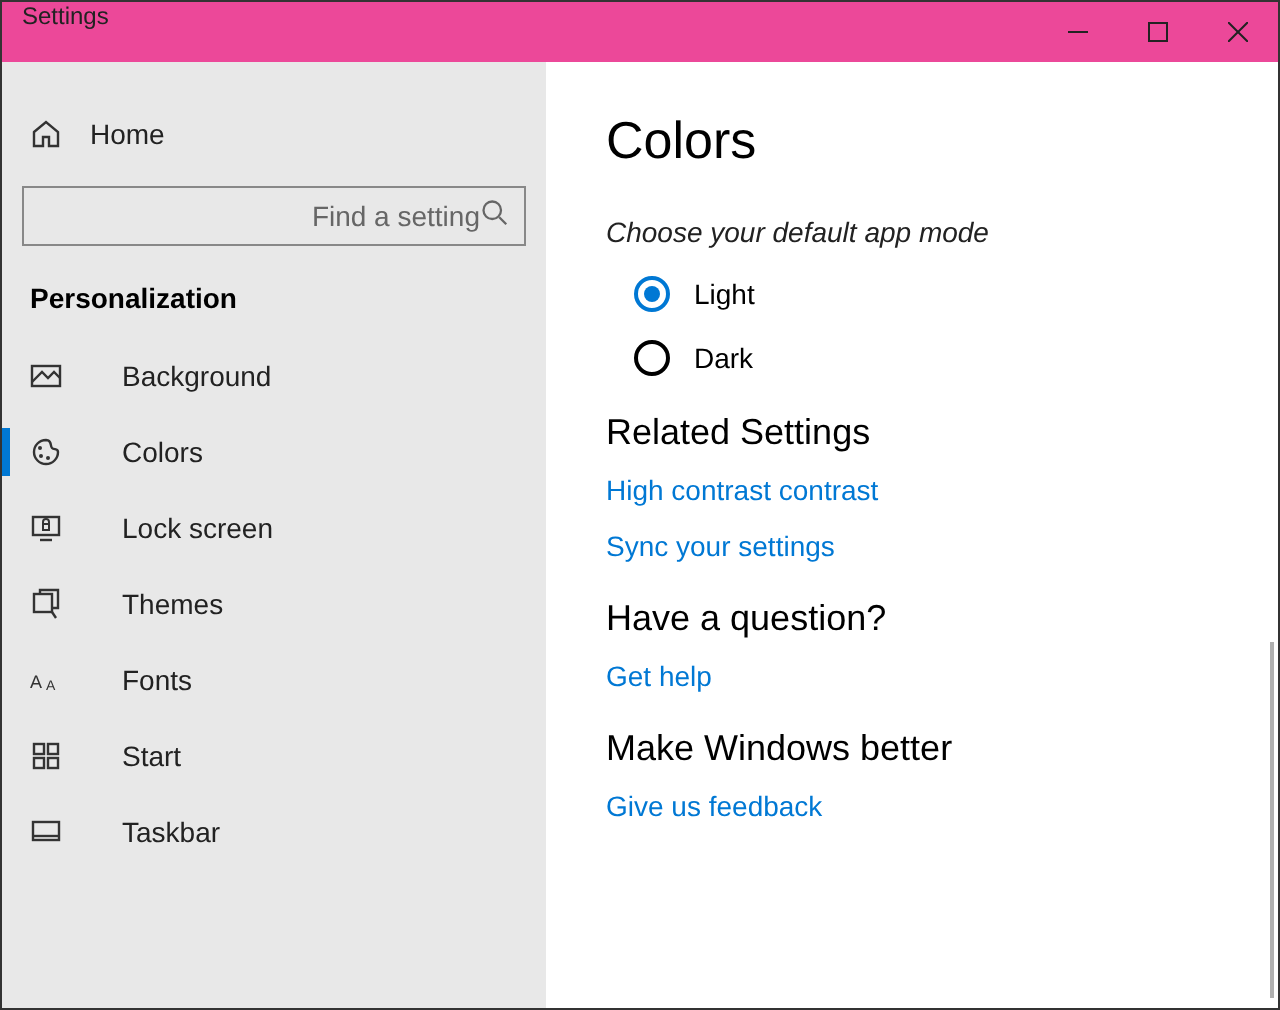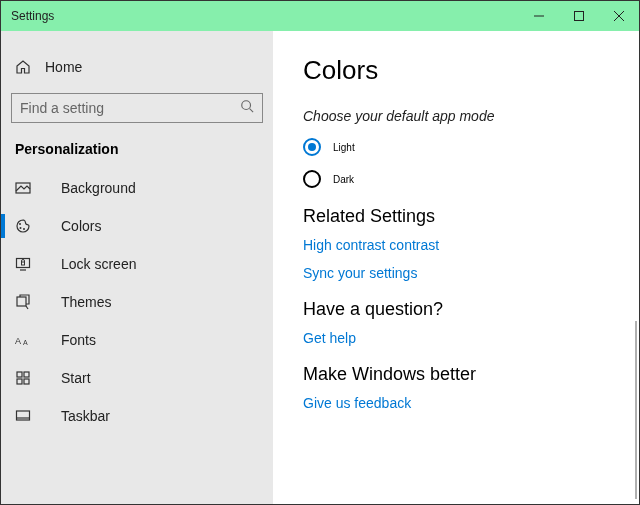--- a/index.html
+++ b/index.html
@@ -13,22 +13,22 @@
       height: 505px;
       border: 1px solid #333;
       display: flex;
       flex-direction: column;
       background: #fff;
       overflow: hidden;
     }
     .titlebar {
       height: 30px;
       display: flex;
-      align-items: center;
-      background: #86efac;
+      align-items: flex-start;
+      background: #ec4899;
     }
     .titlebar-title {
       font-size: 12px;
       padding-left: 10px;
       color: #222;
     }
     .titlebar-controls {
       margin-left: auto;
       display: flex;
     }
@@ -80,20 +80,21 @@
       padding: 0 8px;
       background: #e8e8e8;
     }
     .search-input {
       flex: 1;
       border: none;
       outline: none;
       background: transparent;
       font-size: 14px;
       color: #be185d;
+      text-align: right;
     }
     .search-input::placeholder {
       color: #666;
     }
     .search-icon {
       color: #666;
     }
     .section-title {
       font-size: 14px;
       font-weight: 600;
@@ -148,22 +149,23 @@
       font-size: 14px;
       color: #222;
       margin-bottom: 14px;
       font-style: italic;
     }
     .radio-row {
       display: flex;
       align-items: center;
       gap: 12px;
       margin-bottom: 14px;
-      font-size: 10px;
+      font-size: 14px;
       cursor: default;
+      margin-left: 14px;
     }
     .radio-circle {
       width: 18px;
       height: 18px;
       border: 2px solid #000;
       border-radius: 50%;
       display: flex;
       align-items: center;
       justify-content: center;
       flex-shrink: 0;

